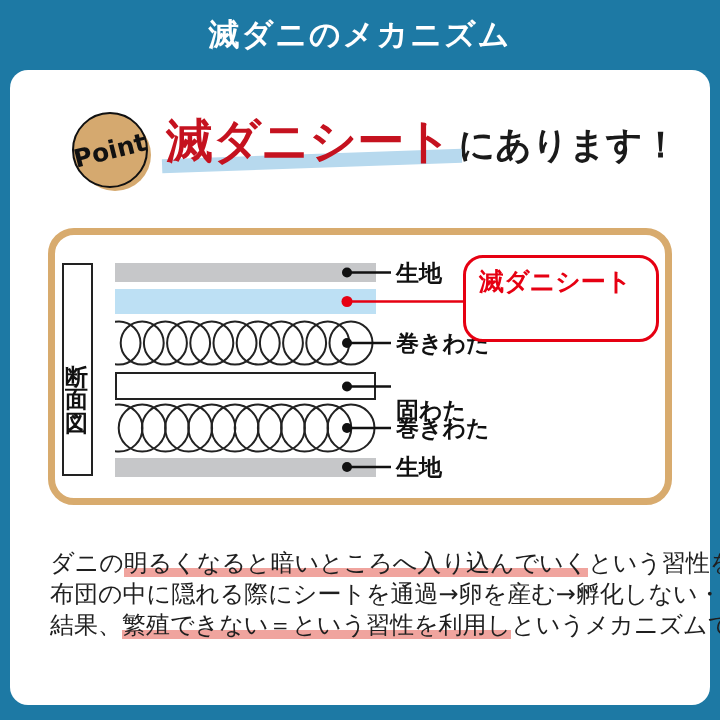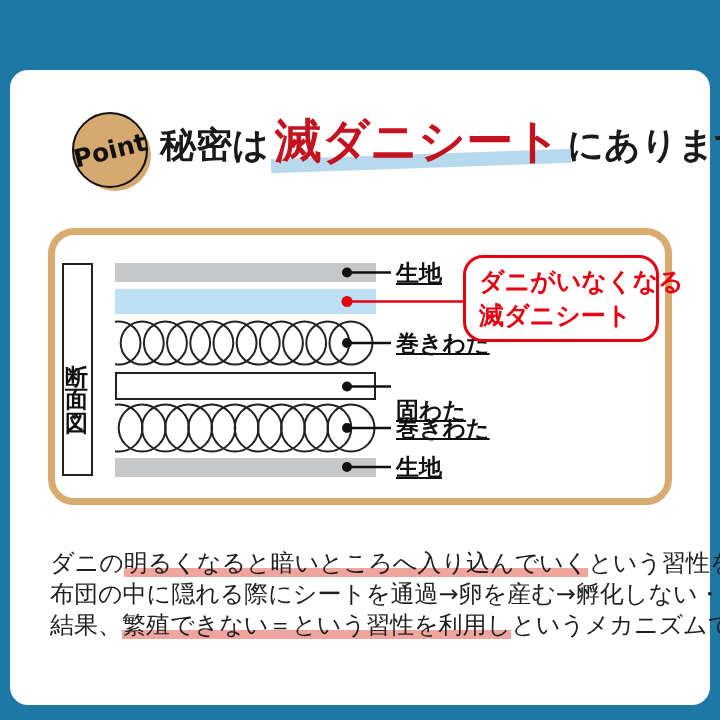--- a/index.html
+++ b/index.html
@@ -25,46 +25,48 @@
   
   .diagram{position:absolute;left:38px;top:158px;width:610px;height:263px;border:7px solid #d8ab6e;border-radius:26px;background:#fff;}
   .section-box{position:absolute;left:7px;top:28px;width:31px;height:213px;border:2px solid #222;box-sizing:border-box;display:flex;align-items:center;justify-content:center;}
   .section-box span{writing-mode:vertical-rl;text-orientation:upright;font-size:23px;font-weight:600;color:#111;letter-spacing:24px;margin-bottom:-24px;}
   .layer{position:absolute;left:60px;width:261px;}
   .bar-gray{background:#c6c7c9;height:19px;}
   .bar-sheet{background:#bde0f4;height:25px;}
   .bar-solid{background:#fff;border:2px solid #222;box-sizing:border-box;height:28px;}
   .circles-svg{position:absolute;left:60px;display:block;}
   .leader-svg{position:absolute;left:0;top:0;z-index:2;pointer-events:none;}
-  .dg-label{position:absolute;left:341px;height:28px;line-height:28px;font-size:23px;font-weight:600;color:#111;white-space:nowrap;z-index:3;text-decoration:underline;}
+  .dg-label{position:absolute;left:341px;height:28px;line-height:28px;font-size:23px;font-weight:600;color:#111;white-space:nowrap;z-index:3;}
   .callout{position:absolute;left:408px;top:20px;width:196px;height:87px;box-sizing:border-box;border:3px solid #e60012;border-radius:20px;background:#fff;padding:7px 0 0 13px;z-index:4;}
   .callout div{font-size:25px;line-height:34px;font-weight:700;color:#e60012;white-space:nowrap;}
 
   
   .paragraph{position:absolute;left:40px;top:478px;width:636px;color:#1f1f1f;}
   .pline{font-size:24px;line-height:31px;white-space:nowrap;}
   .hl-pink{background-image:linear-gradient(#f0a49e,#f0a49e);background-size:100% 9px;background-position:0 100%;background-repeat:no-repeat;}
 </style>
 </head>
 <body>
 
 <div class="page">
 
+  <div class="header">
+    <div class="header-title">滅ダニのメカニズム</div>
+  </div>
 
   <div class="panel">
 
     <div class="point-badge">
       <div class="badge-shadow"></div>
       <div class="badge-circle">
         <span class="badge-text">Point</span>
       </div>
     </div>
 
     <div class="headline">
-      <span class="hl-black">秘密は</span>
       <span class="hl-red">
         <span class="stripe"></span>
         <span class="hl-red-text">滅ダニシート</span>
       </span>
       <span class="hl-black">にあります！</span>
     </div>
 
     <div class="diagram">
 
       <div class="section-box">
@@ -125,21 +127,20 @@
         <circle cx="292" cy="232" r="5" fill="#111"></circle>
       </svg>
 
       <div class="dg-label" style="top:24px;">生地</div>
       <div class="dg-label" style="top:94px;">巻きわた</div>
       <div class="dg-label" style="top:138px;margin-top:23px;">固わた</div>
       <div class="dg-label" style="top:179px;">巻きわた</div>
       <div class="dg-label" style="top:218px;">生地</div>
 
       <div class="callout">
-        <div>ダニがいなくなる</div>
         <div>滅ダニシート</div>
       </div>
 
     </div>
 
     <div class="paragraph">
       <div class="pline">
         <span>ダニの</span><span class="hl-pink">明るくなると暗いところへ入り込んでいく</span><span>という習性を利用し、</span>
       </div>
       <div class="pline">

